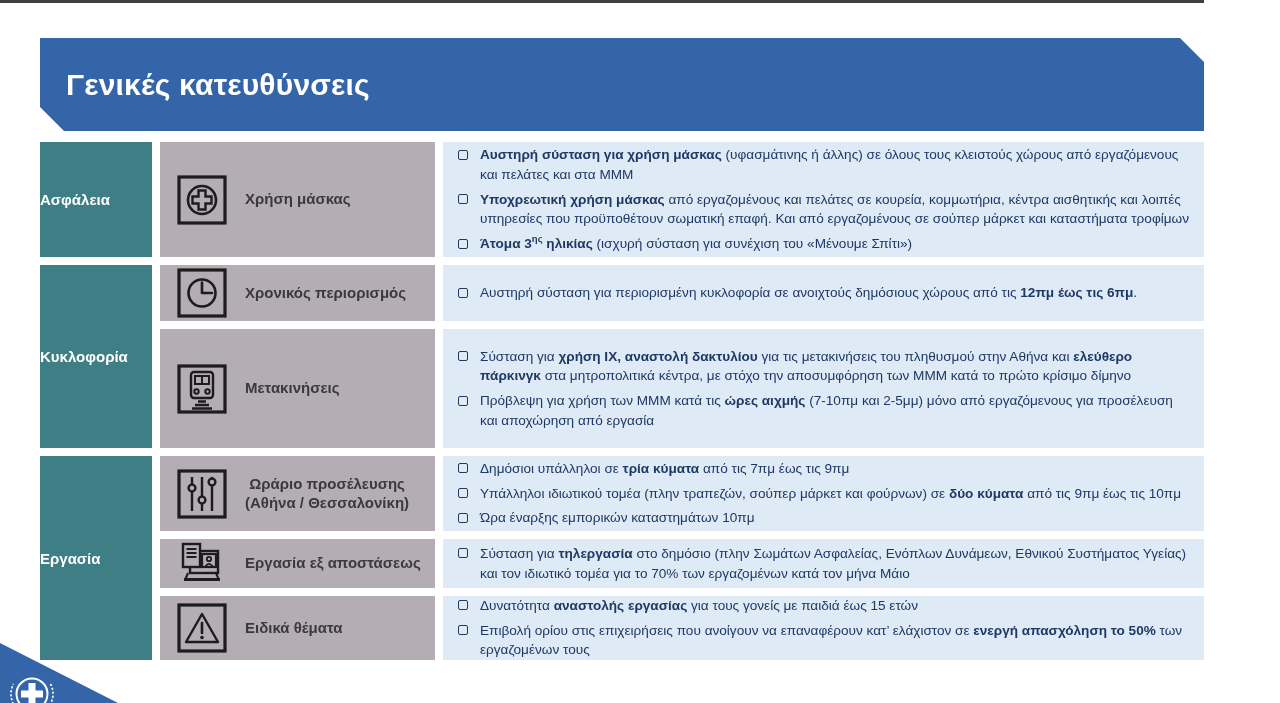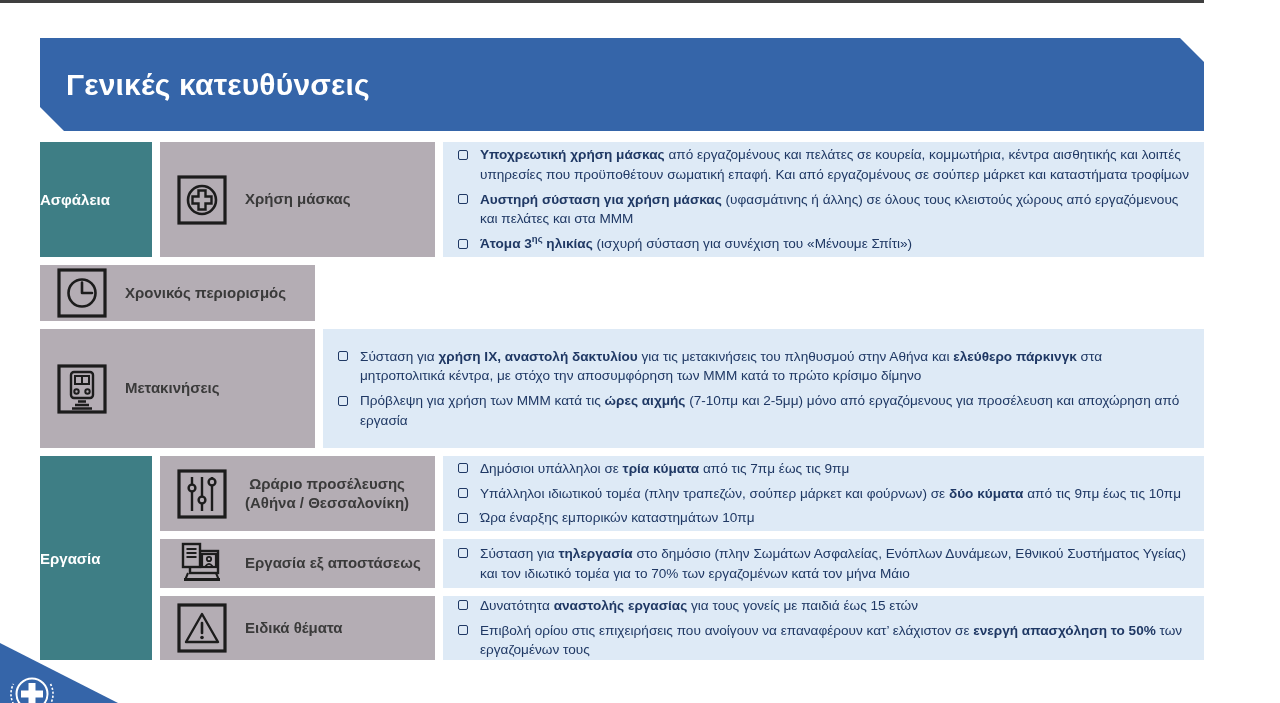--- a/index.html
+++ b/index.html
@@ -81,51 +81,58 @@
     </svg>
               </span>
         <span class="label-text">
           <span class="label-main">Χρήση μάσκας</span>
           
         </span>
       </div>
       <div class="content-box">
               <div class="bullet">
                 <span class="glyph"></span>
+                <span class="btext"><span class="bold">Αυστηρή σύσταση για χρήση μάσκας</span><span> (υφασμάτινης ή άλλης) σε όλους τους κλειστούς χώρους από εργαζόμενους και πελάτες και στα ΜΜΜ</span></span>
+              </div>
+              <div class="bullet">
+                <span class="glyph"></span>
                 <span class="btext"><span class="bold">Υποχρεωτική χρήση μάσκας</span><span> από εργαζομένους και πελάτες σε κουρεία, κομμωτήρια, κέντρα αισθητικής και λοιπές υπηρεσίες που προϋποθέτουν σωματική επαφή. Και από εργαζομένους σε σούπερ μάρκετ και καταστήματα τροφίμων</span></span>
               </div>
               <div class="bullet">
                 <span class="glyph"></span>
-                <span class="btext"><span class="bold">Αυστηρή σύσταση για χρήση μάσκας</span><span> (υφασμάτινης ή άλλης) σε όλους τους κλειστούς χώρους από εργαζόμενους και πελάτες και στα ΜΜΜ</span></span>
-              </div>
-              <div class="bullet">
-                <span class="glyph"></span>
                 <span class="btext"><span class="bold">Άτομα 3</span><sup class="bold">ης</sup><span class="bold"> ηλικίας</span><span> (ισχυρή σύσταση για συνέχιση του «Μένουμε Σπίτι»)</span></span>
               </div>
             </div>
     </div>
   </div>
     </section>
 
     <section class="section">
+      <div class="category">Κυκλοφορία</div>
       <div class="rows">
     <div class="row row-time-restriction">
       <div class="label-box">
         <span class="icon-slot">
                 <svg viewBox="0 0 50 50">
       <rect x="2" y="2" width="46" height="46" fill="none" stroke="#1c1c1c" stroke-width="3.2"></rect>
       <circle cx="25" cy="25" r="13.5" fill="none" stroke="#1c1c1c" stroke-width="2.6"></circle>
       <path d="M25 25 V14.5 M25 25 H35" fill="none" stroke="#1c1c1c" stroke-width="2.6" stroke-linecap="round"></path>
     </svg>
               </span>
         <span class="label-text">
           <span class="label-main">Χρονικός περιορισμός</span>
           
         </span>
       </div>
+      <div class="content-box">
+              <div class="bullet">
+                <span class="glyph"></span>
+                <span class="btext"><span>Αυστηρή σύσταση για περιορισμένη κυκλοφορία σε ανοιχτούς δημόσιους χώρους από τις </span><span class="bold">12πμ έως τις 6πμ</span><span>.</span></span>
+              </div>
+            </div>
     </div>
 
     <div class="row row-movements">
       <div class="label-box">
         <span class="icon-slot">
                 <svg viewBox="0 0 50 50">
       <rect x="2" y="2" width="46" height="46" fill="none" stroke="#1c1c1c" stroke-width="3.2"></rect>
       <rect x="14" y="8" width="22" height="26" rx="3" fill="none" stroke="#1c1c1c" stroke-width="2.4"></rect>
       <rect x="18" y="12" width="14" height="8" fill="none" stroke="#1c1c1c" stroke-width="2"></rect>
       <path d="M25 12 V20" stroke="#1c1c1c" stroke-width="2"></path>

